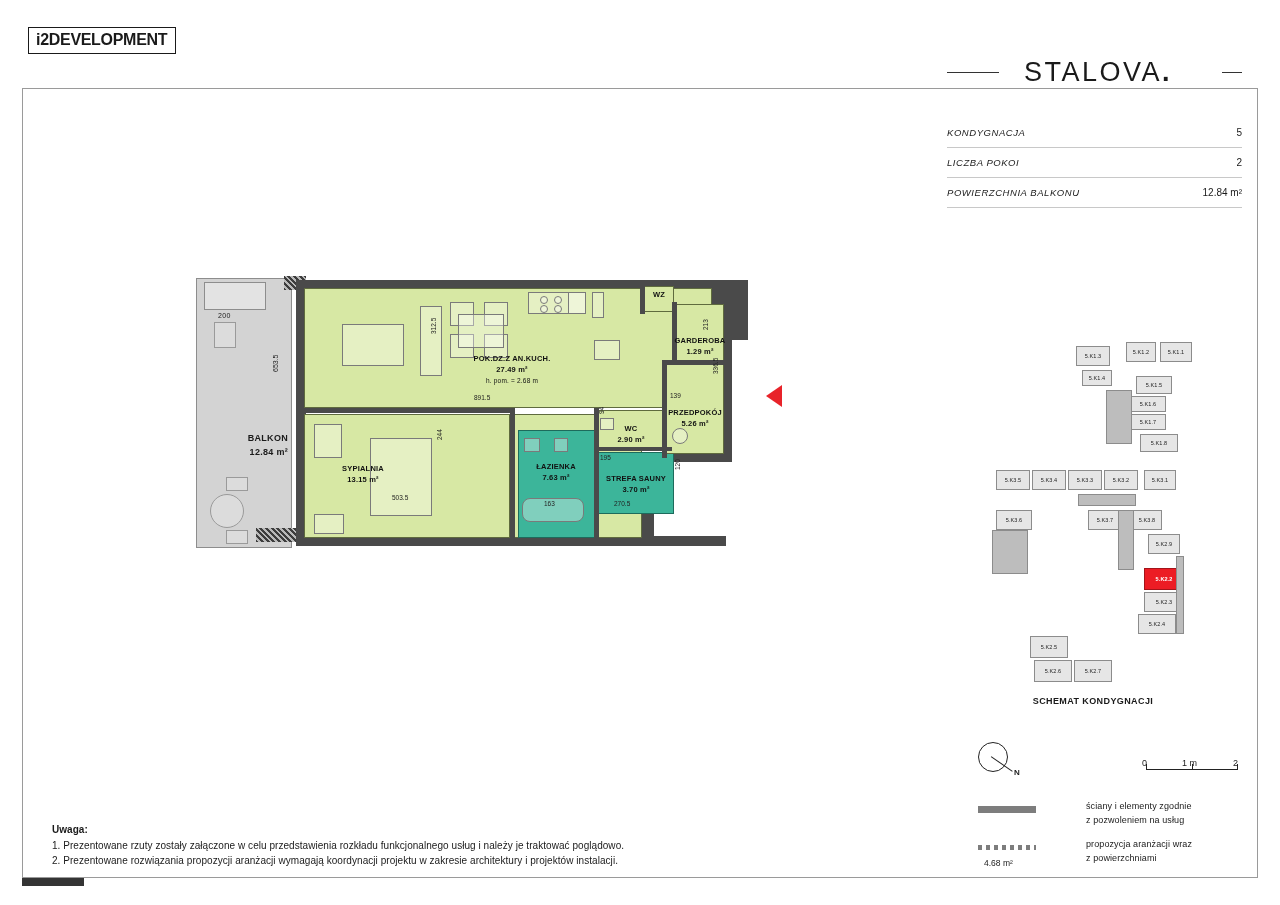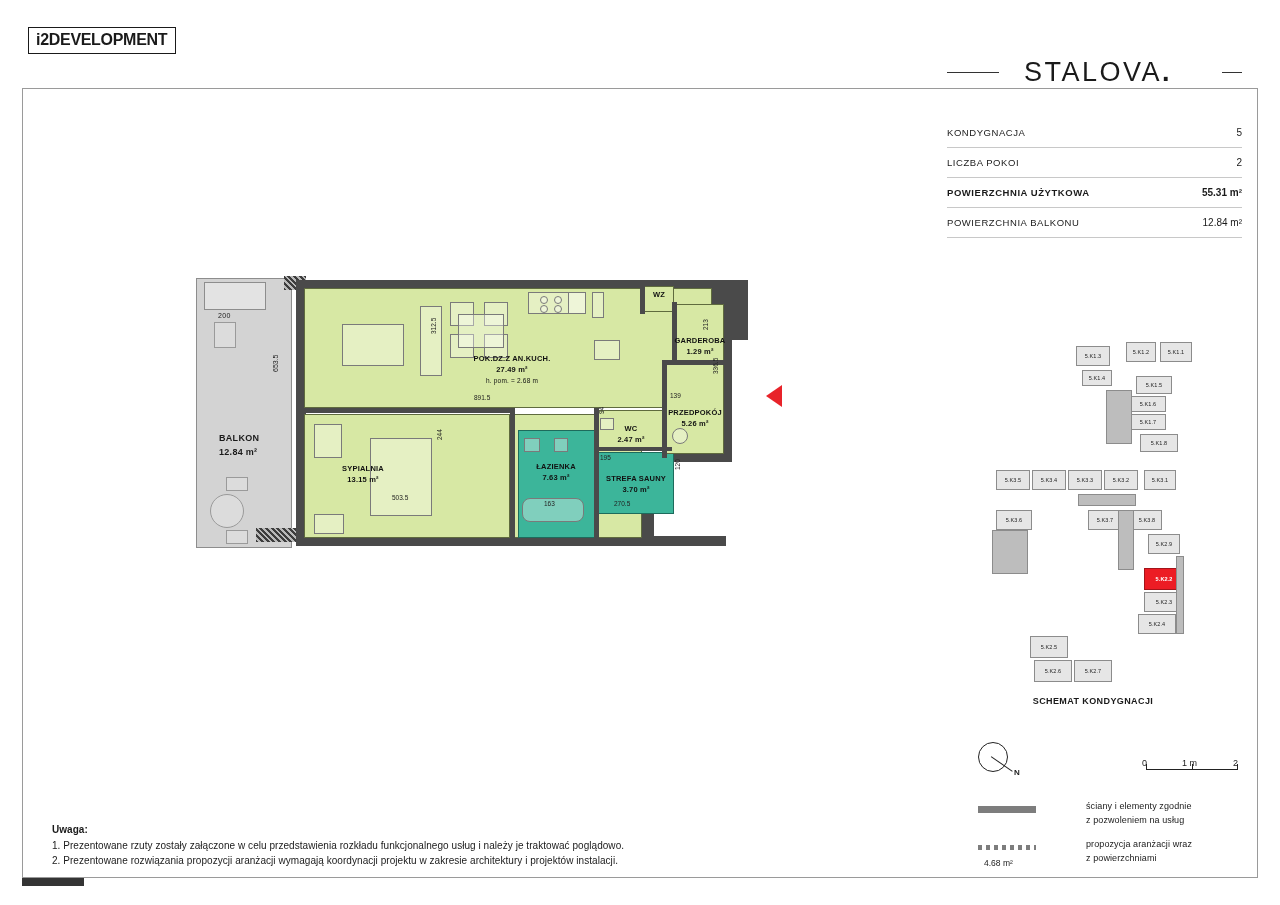--- a/index.html
+++ b/index.html
@@ -55,33 +55,33 @@
     position: absolute; left: 1222px; top: 72px; width: 20px; height: 1px; background: #333;
   }
   .spec-table {
     position: absolute; left: 947px; top: 118px; width: 295px;
   }
   .spec-row {
     position: relative; height: 30px;
     border-bottom: 1px solid #c8c8c8;
     display: flex; align-items: center; justify-content: space-between;
   }
-  .spec-row .k { font-size: 9.5px; letter-spacing: .55px; text-transform: uppercase; }
+  .spec-row .k { font-size: 9.5px; letter-spacing: .55px; text-transform: uppercase; font-style: italic; }
   .spec-row .v { font-size: 10px; }
   .spec-row.bold .k, .spec-row.bold .v { font-weight: bold; }
 
   
   .plan { position: absolute; left: 196px; top: 272px; width: 570px; height: 280px; }
 
   .balcony {
     position: absolute; left: 0px; top: 6px; width: 96px; height: 270px;
     background: #d3d3d3; border: 1px solid #8d8d8d;
   }
   .balcony-label {
-    position: absolute; left: 23px; top: 160px; width: 84px; text-align: left;
+    position: absolute; left: 8px; top: 160px; width: 84px; text-align: right;
     font-size: 9px; font-weight: bold; letter-spacing: .3px; line-height: 1.5;
   }
   .balcony-top-rail {
     position: absolute; left: 8px; top: 10px; width: 62px; height: 28px;
     border: 1px solid #8d8d8d; background: #e3e3e3;
   }
   .balcony-chair {
     position: absolute; left: 18px; top: 50px; width: 22px; height: 26px;
     border: 1px solid #9a9a9a; background: #dcdcdc;
   }
@@ -212,24 +212,20 @@
 <div class="stalova-title"><span>STALOVA</span><span class="dot">.</span></div>
 
 <div class="spec-table">
   <div class="spec-row">
     <span class="k">KONDYGNACJA</span>
     <span class="v">5</span>
   </div>
   <div class="spec-row">
     <span class="k">LICZBA POKOI</span>
     <span class="v">2</span>
-  </div>
-  <div class="spec-row bold">
-    <span class="k">POWIERZCHNIA UŻYTKOWA</span>
-    <span class="v">55.31 m²</span>
   </div>
   <div class="spec-row">
     <span class="k">POWIERZCHNIA BALKONU</span>
     <span class="v">12.84 m²</span>
   </div>
 </div>
 
 <div class="plan">
 
   <div class="balcony"></div>
@@ -322,21 +318,21 @@
   <div class="room-label" style="left:112px; top:192px; width:110px;">
     <span>SYPIALNIA</span><br>
     <span class="area">13.15 m²</span>
   </div>
   <div class="room-label" style="left:318px; top:190px; width:84px;">
     <span>ŁAZIENKA</span><br>
     <span class="area">7.63 m²</span>
   </div>
   <div class="room-label" style="left:404px; top:152px; width:62px;">
     <span>WC</span><br>
-    <span class="area">2.47 m²</span>
+    <span class="area">2.90 m²</span>
   </div>
   <div class="room-label" style="left:400px; top:202px; width:80px;">
     <span>STREFA SAUNY</span><br>
     <span class="area">3.70 m²</span>
   </div>
   <div class="room-label" style="left:462px; top:136px; width:74px;">
     <span>PRZEDPOKÓJ</span><br>
     <span class="area">5.26 m²</span>
   </div>
   <div class="room-label" style="left:472px; top:64px; width:64px;">

